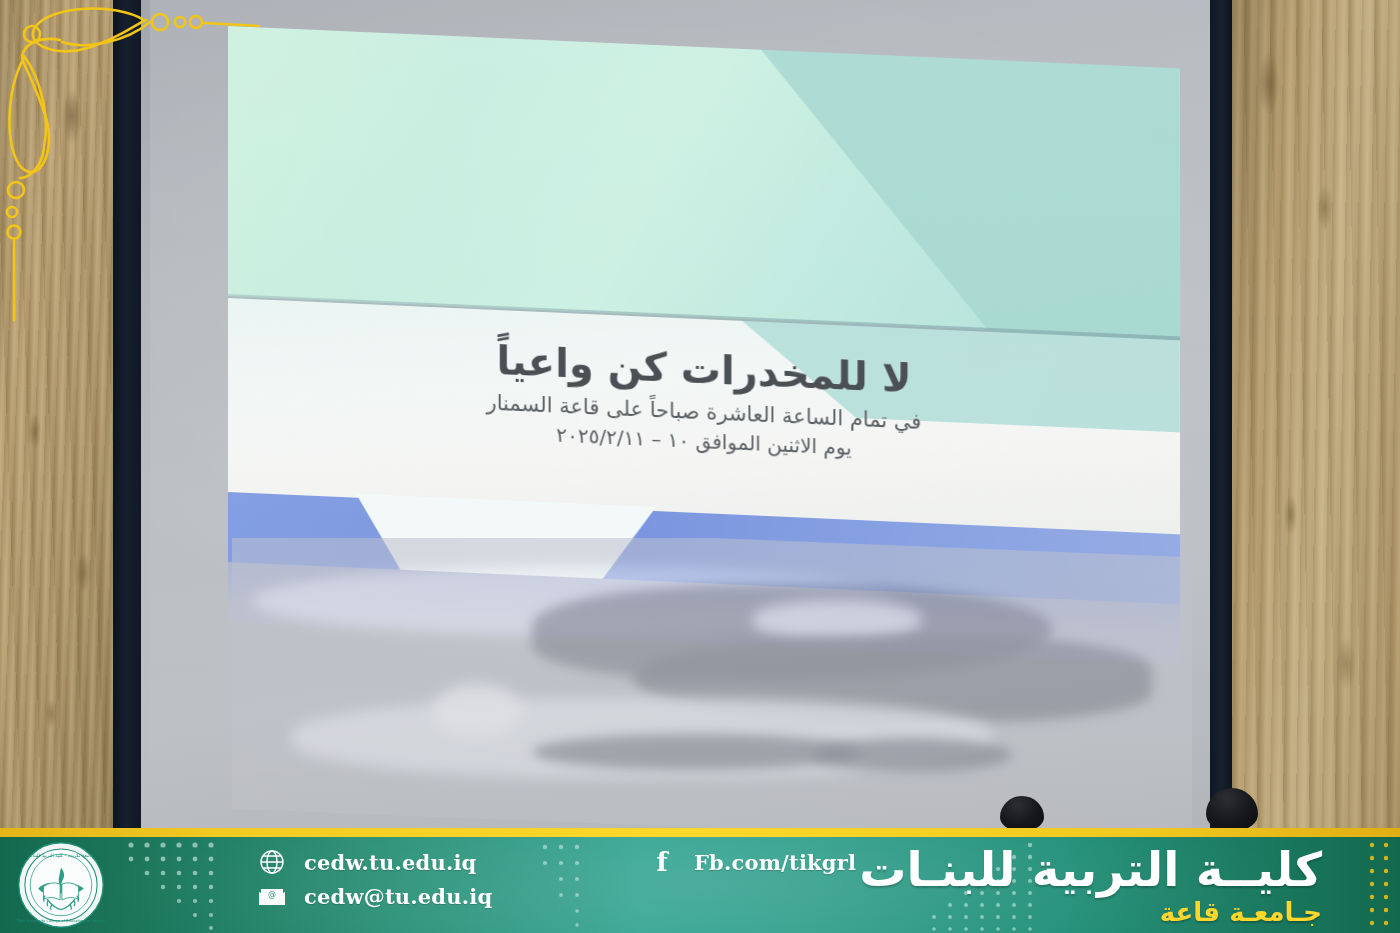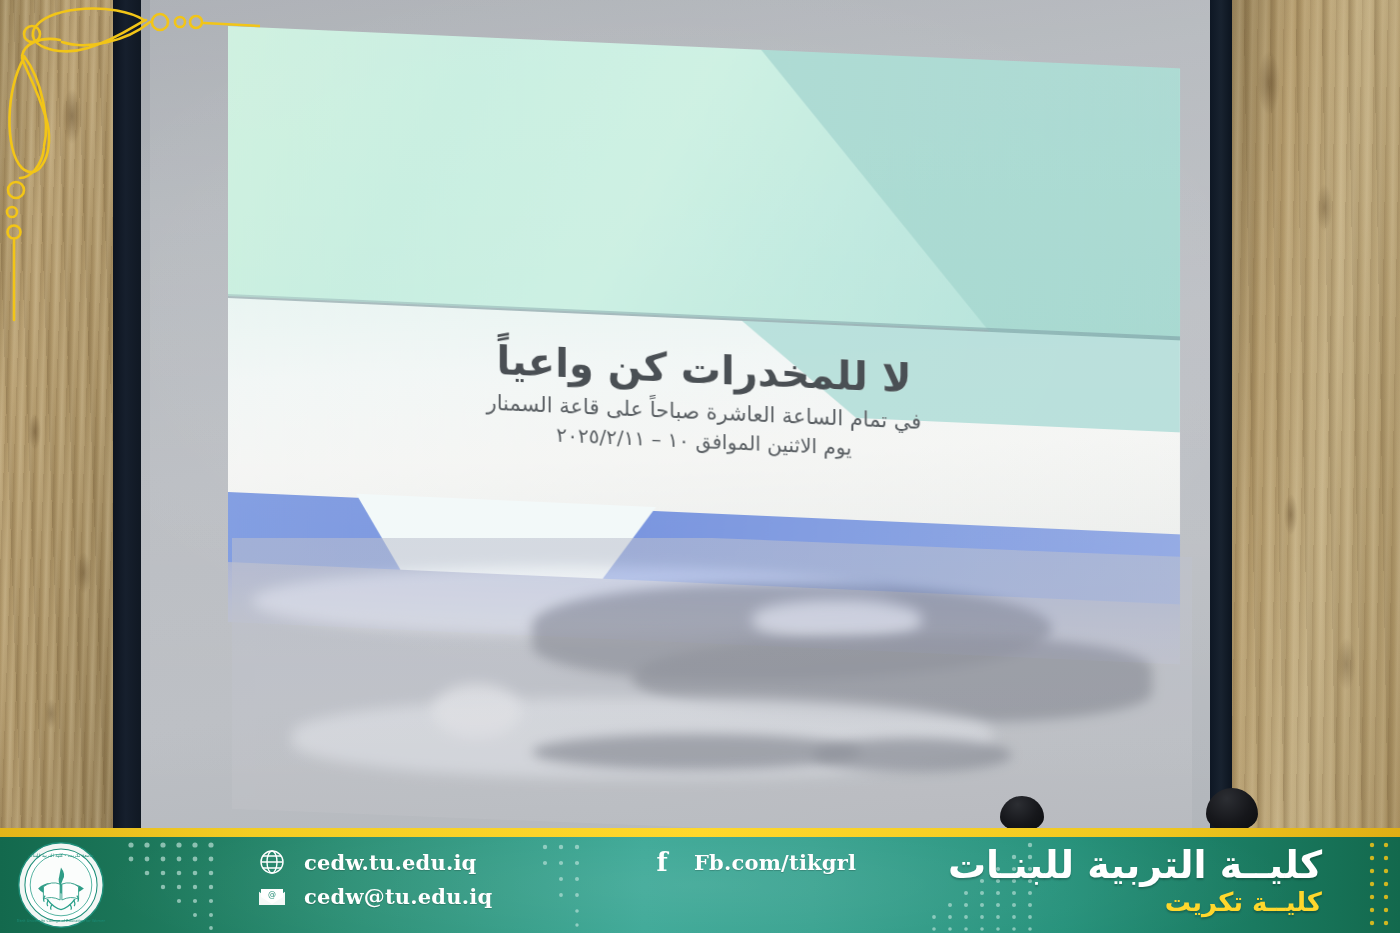--- a/index.html
+++ b/index.html
@@ -255,21 +255,21 @@
     text-shadow: 0 1px 1px rgba(0,0,0,.18);
   }
 
   .title-block {
     position: absolute; right: 78px; top: 7px;
     text-align: right; direction: rtl;
   }
   .title-main {
     font-family: "DejaVu Sans", sans-serif;
     font-weight: 700;
-    font-size: 38px;
+    font-size: 47px;
     color: #ffffff;
     line-height: 1.12;
     letter-spacing: .5px;
     text-shadow: 0 2px 2px rgba(0,0,0,.22);
     white-space: nowrap;
   }
   .title-sub {
     font-family: "DejaVu Sans", sans-serif;
     font-weight: 700;
     font-size: 26px;
@@ -513,18 +513,18 @@
             <svg width="24" height="26" viewBox="0 0 24 26">
               <text x="12" y="22" font-size="26" font-weight="bold" text-anchor="middle" fill="#ffffff" font-family="DejaVu Serif, serif">f</text>
             </svg>
           </span>
           <span class="contact-txt">Fb.com/tikgrl</span>
         </div>
       </div>
 
       <div class="title-block">
         <div class="title-main">كليــة التربية للبنـات</div>
-        <div class="title-sub">كليــة تكريت</div>
+        <div class="title-sub">جـامعـة قاعة</div>
       </div>
 
     </div>
   </div>
 </div>
 
 </body></html>

